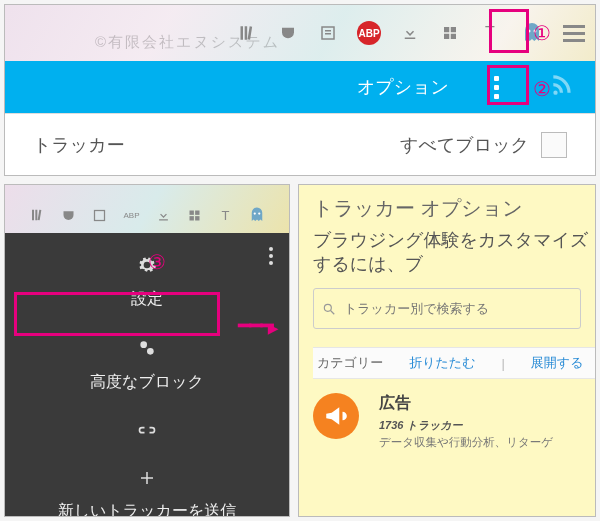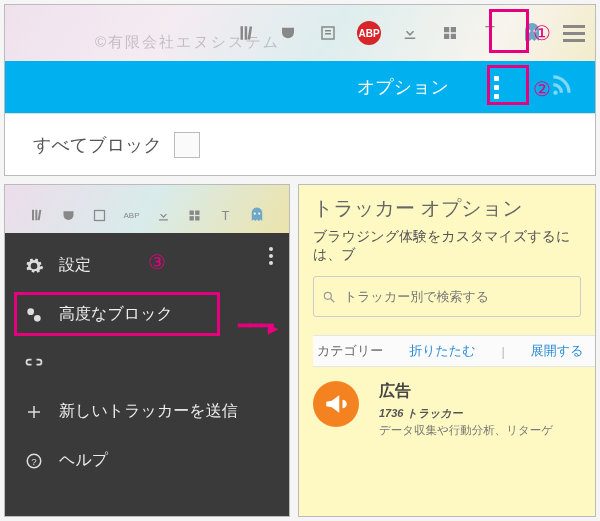--- a/index.html
+++ b/index.html
@@ -81,37 +81,38 @@
 
   .dark-menu {
     position:absolute; left:0; right:0; top:48px; bottom:0;
     background:#3a3a3a; color:#eee; padding: 8px 0;
   }
   .dark-menu .mkebab { position:absolute; right:16px; top:14px; display:flex; flex-direction:column; gap:3px; }
   .dark-menu .mkebab span { width:4px; height:4px; background:#ddd; border-radius:50%; }
   .menu-item {
     display:flex; align-items:center; gap:14px; padding:14px 18px; font-size:16px;
     cursor:pointer;
+    flex-direction:column;
   }
   .menu-item .micon { width:22px; display:flex; justify-content:center; color:#ddd; }
   .hb3 { left:14px; top:292px; width:206px; height:44px; }
   .circ3 { position:absolute; left:148px; top:250px; color:#e6007e; font-size:20px; }
 
   .arrow-right {
     position:absolute; left:238px; top:313px; color:#e6007e; font-size:22px; letter-spacing:-2px;
   }
   .arrow-right::after { content:"▶"; margin-left:-4px; font-size:14px; }
 
   
   .panel-br {
     position:absolute; left:298px; top:184px; width:298px; height:333px;
     border:1px solid #bbb; background:#fef9c3; overflow:hidden; padding:10px 0 0 14px;
   }
   .panel-br h2 { font-size:20px; font-weight:normal; color:#666; margin-bottom:6px; }
-  .panel-br .sub { font-size:14px; color:#555; margin-bottom:12px; }
+  .panel-br .sub { font-size:18px; color:#555; margin-bottom:12px; }
   .searchbox {
     border:1px solid #ccc; border-radius:3px; height:41px; margin-right:14px;
     display:flex; align-items:center; padding:0 8px; gap:8px; color:#999;
   }
   .searchbox input { border:none; outline:none; font-size:13px; flex:1; color:#444; background:transparent; }
   .cat-row {
     margin-top:18px; border-top:1px solid #e6e6e6; border-bottom:1px solid #e6e6e6;
     background:#fbfbfb; height:32px; display:flex; align-items:center; gap:26px;
     font-size:13px; padding:0 4px;
   }
@@ -200,20 +201,21 @@
   <span class="rss">
     <svg width="26" height="26" viewBox="0 0 24 24">
         <path fill="currentColor" d="M4 4a16 16 0 0116 16h-3A13 13 0 004 7zM4 11a9 9 0 019 9h-3a6 6 0 00-6-6zM6 18a2 2 0 110 4 2 2 0 010-4z"></path>
       </svg>
   </span>
 
   <div class="highlight-box hb2"></div>
   <div class="circ-num circ2">②</div>
 
   <div class="tracker-row">
+    <span>トラッカー</span>
     <span class="right">
       <span>すべてブロック</span>
       <span class="checkbox"></span>
     </span>
   </div>
 </div>
 
 <div class="panel-bl">
   <div class="bgimg2"></div>
   <div class="mini-toolbar">

